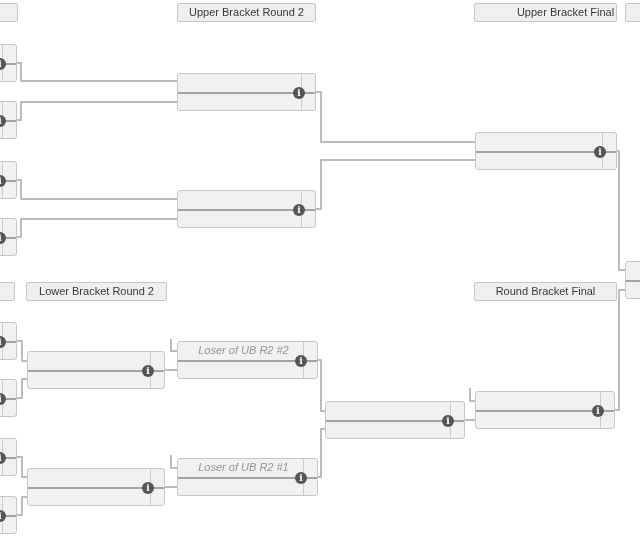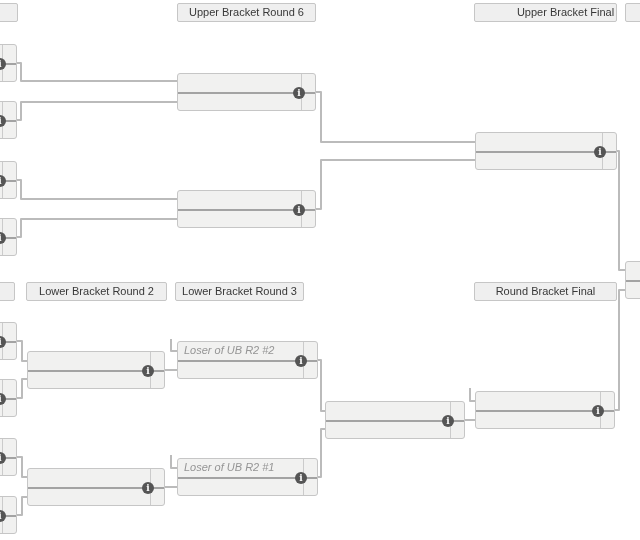--- a/index.html
+++ b/index.html
@@ -16,21 +16,21 @@
     background:#efefef; border:1px solid #c6c6c6; border-radius:2px;
     font-size:11px; color:#383838; text-align:center; line-height:17px;
     white-space:nowrap; overflow:hidden;
   }
 
   .match {
     position:absolute; height:38px; box-sizing:border-box; z-index:2;
     background:#f1f1f0; border:1px solid #c6c6c6; border-radius:3px;
   }
   .match .slot { position:absolute; left:0; right:14px; height:17px; overflow:hidden; }
-  .match .slot.top { top:0; }
+  .match .slot.top { top:0;text-align:center; }
   .match .slot.bottom { top:19px; }
   .match .slot-text {
     display:block; font-size:11px; font-style:italic; color:#959595;
     line-height:17px; padding-left:6px; white-space:nowrap;
   }
   .match .divider { position:absolute; left:0; right:0; top:18px; height:2px; background:#a3a3a3; }
   .match .score-divider { position:absolute; top:0; bottom:0; right:13px; width:1px; background:#cbcbcb; }
   .info {
     position:absolute; right:10px; top:13px; width:12px; height:12px; z-index:3;
     border-radius:50%; background:#555555; color:#ffffff;
@@ -63,27 +63,26 @@
     <path d="M312 477 H321 V429 H326"></path>
     <path d="M458 420 H476"></path>
     <path d="M610 410 H619 V290 H626"></path>
 
     <path d="M171 339 V351 H178"></path>
     <path d="M171 455 V468 H178"></path>
     <path d="M470 388 V401 H476"></path>
   </svg>
 
   <div class="round-header" style="left:-123px; top:3px; width:141px;"></div>
-  <div class="round-header" style="left:177px; top:3px; width:139px;">Upper Bracket Round 6</div>
+  <div class="round-header" style="left:177px; top:3px; width:139px;">Upper Bracket Round 2</div>
   <div class="round-header" style="left:474px; top:3px; width:143px;padding-left:40px;">Upper Bracket Final</div>
   <div class="round-header" style="left:625px; top:3px; width:140px;"></div>
 
   <div class="round-header" style="left:-126px; top:282px; width:141px;"></div>
   <div class="round-header" style="left:26px; top:282px; width:141px;">Lower Bracket Round 2</div>
-  <div class="round-header" style="left:175px; top:282px; width:129px;">Lower Bracket Round 3</div>
   <div class="round-header" style="left:474px; top:282px; width:143px;">Round Bracket Final</div>
 
   <div class="match" style="left:-123px; top:44px; width:140px;">
     <div class="slot top"></div>
     <div class="divider"></div>
     <div class="slot bottom"></div>
     <div class="score-divider"></div>
     <span class="info">i</span>
   </div>
   <div class="match" style="left:-123px; top:101px; width:140px;">

